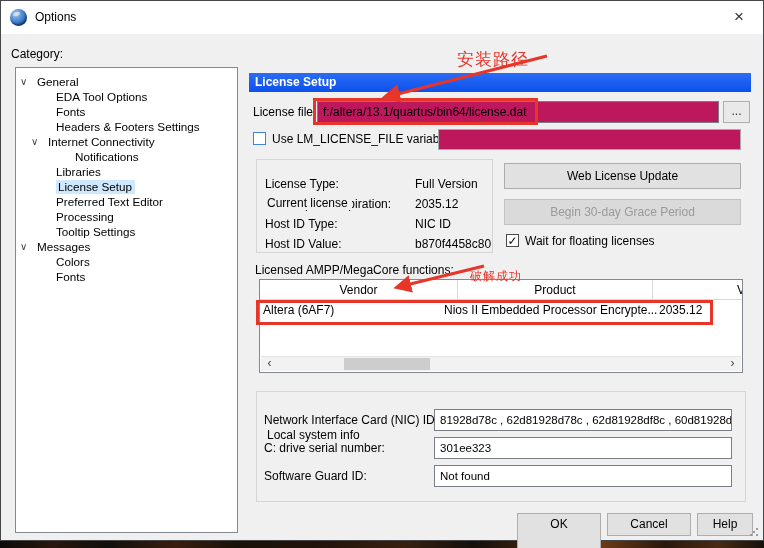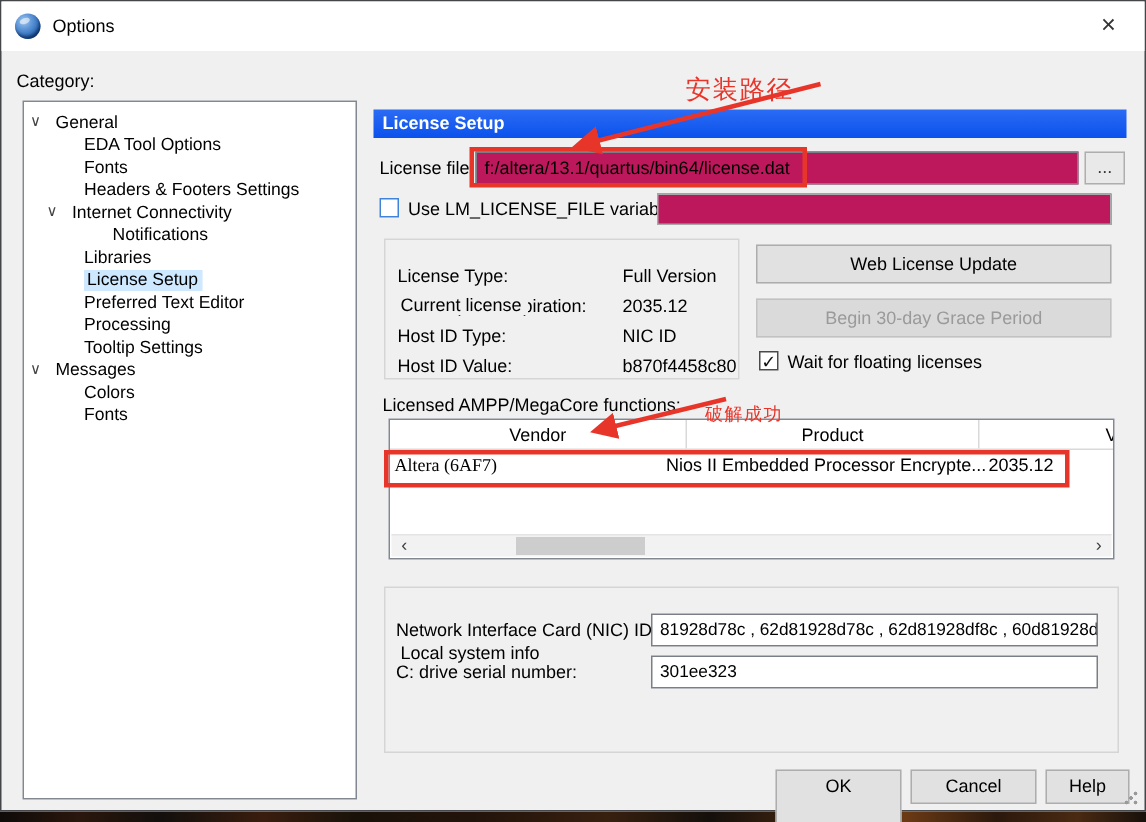--- a/index.html
+++ b/index.html
@@ -75,21 +75,21 @@
     position:absolute; left:258px; top:278px; width:484px; height:94px;
     background:#fff; border:1px solid #828790;
   }
   .func-header { display:flex; height:20px; border-bottom:1px solid #d9d9d9; position:relative; }
   .func-header .hcell { line-height:20px; text-align:center; position:relative; }
   .func-header .hcell + .hcell { border-left:1px solid #d9d9d9; }
   .hcell.c0 { width:197px; } .hcell.c1 { width:195px; } .hcell.c2 { width:90px; text-align:right; padding-right:0; overflow:hidden; }
   .hcell.c2 .htext { position:absolute; right:-3px; top:0; }
   .func-row { display:flex; height:20px; line-height:20px; white-space:nowrap; }
   .func-row .dcell { overflow:hidden; }
-  .dcell.c0 { width:184px; padding-left:3px;font-family:Liberation Serif, serif; }
+  .dcell.c0 { width:184px; padding-left:3px; }
   .dcell.c1 { width:215px; }
   .dcell.c2 { width:80px; }
   .hscroll {
     position:absolute; left:1px; bottom:1px; width:480px; height:15px; background:#f2f2f2;
     border-top:1px solid #e4e4e4;
   }
   .hs-arrow { position:absolute; top:0; width:17px; height:14px; text-align:center; line-height:13px; color:#3c3c3c; font-size:12px; }
   .hs-left { left:0; } .hs-right { right:0; }
   .hs-thumb { position:absolute; left:83px; top:1px; width:86px; height:12px; background:#cdcdcd; }
 
@@ -212,20 +212,24 @@
     <div class="group-title">Local system info</div>
     <div class="li-rows">
         <div class="li-row">
           <span class="lab">Network Interface Card (NIC) ID:</span>
           <span class="val">81928d78c , 62d81928d78c , 62d81928df8c , 60d81928d78c</span>
         </div>
         <div class="li-row">
           <span class="lab">C: drive serial number:</span>
           <span class="val">301ee323</span>
         </div>
+        <div class="li-row">
+          <span class="lab">Software Guard ID:</span>
+          <span class="val">Not found</span>
+        </div>
       </div>
   </div>
 
   <div class="btn small" style="left:516px; top:512px; width:84px; height:38px;">OK</div>
   <div class="btn small" style="left:606px; top:512px; width:84px; height:23px;">Cancel</div>
   <div class="btn small" style="left:696px; top:512px; width:56px; height:23px;">Help</div>
 
   <div class="resize-grip"></div>
 
   <div class="anno-box" style="left:312px; top:97px; width:225px; height:27px;"></div>

